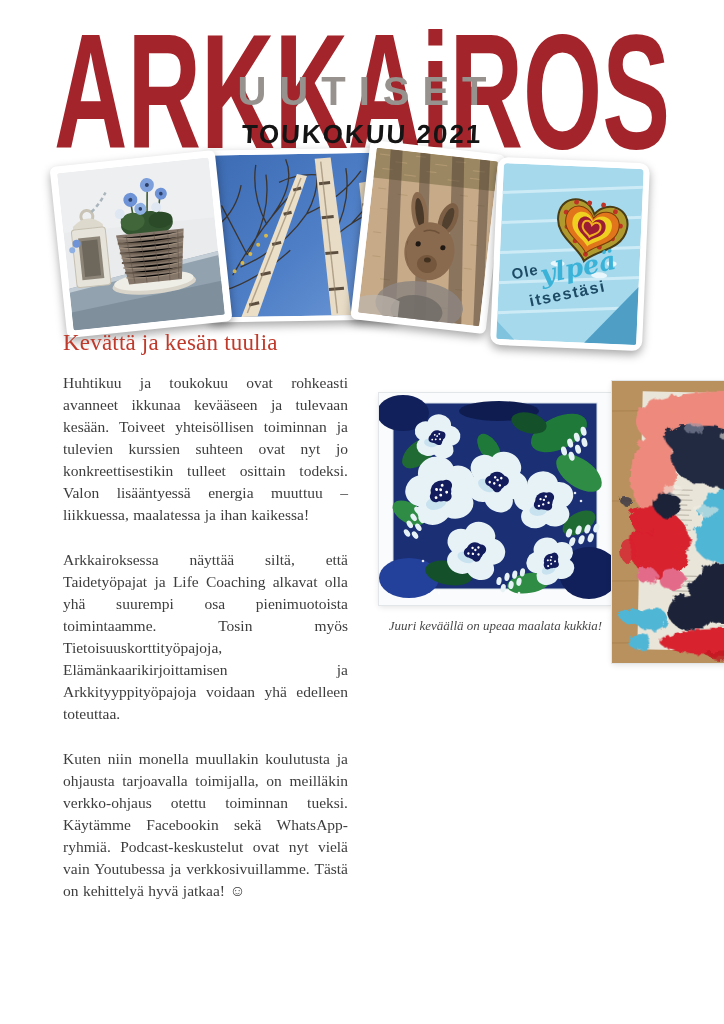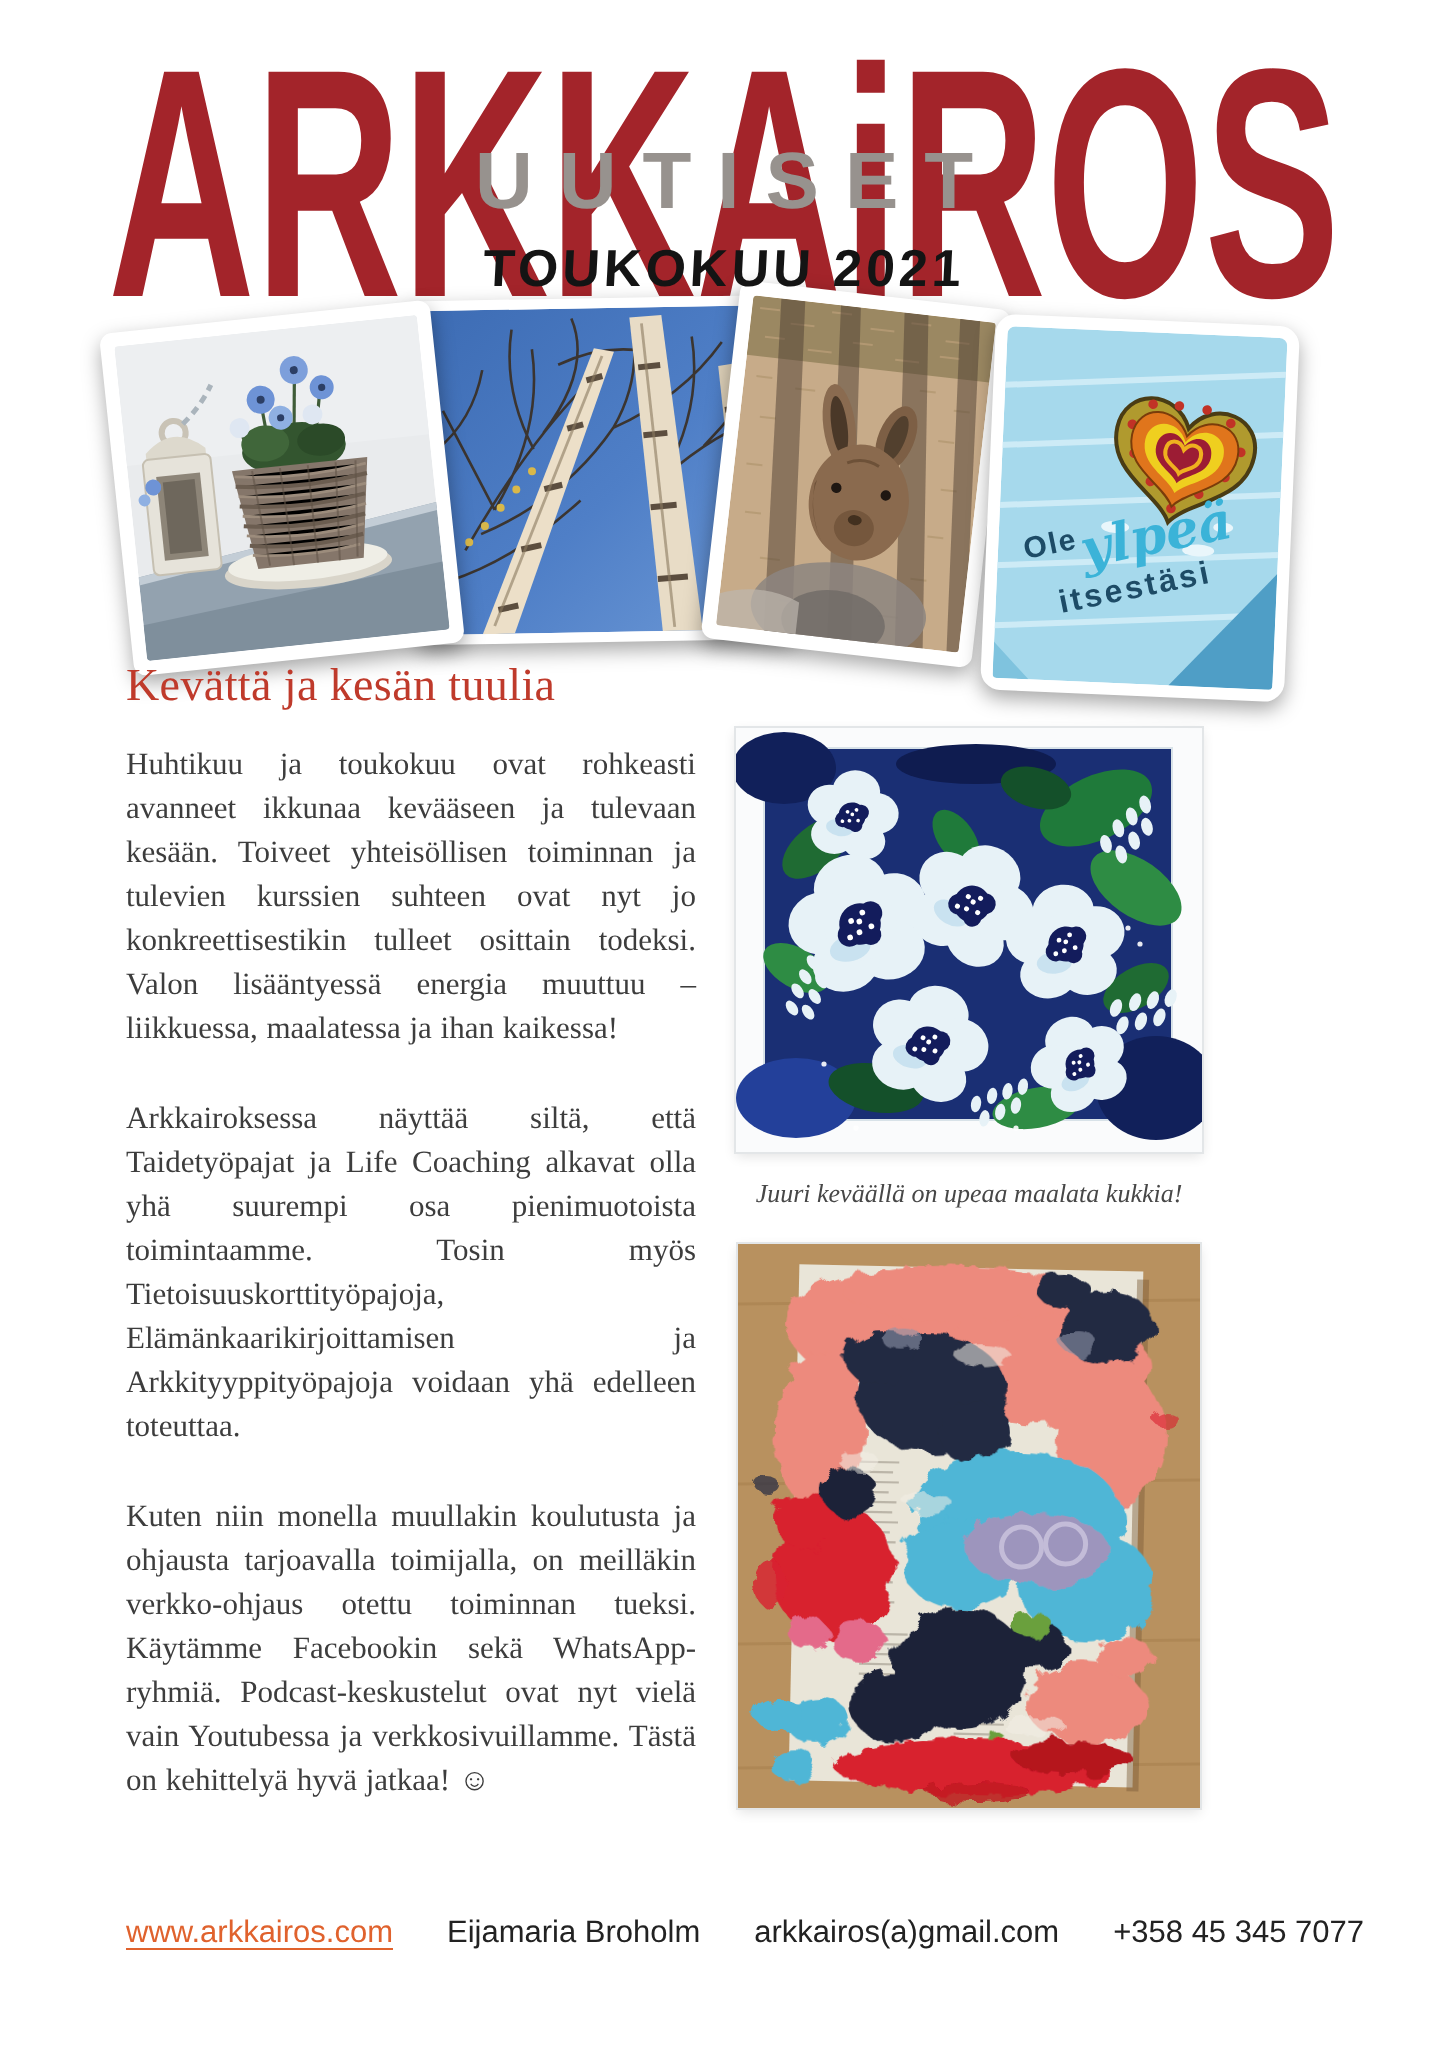--- a/index.html
+++ b/index.html
@@ -28,22 +28,22 @@
   .photo1{left:58px;top:158px;padding:7px;transform:rotate(-6deg);z-index:2;}
   .photo2{left:207px;top:149px;padding:5px;transform:rotate(-1deg);z-index:1;}
   .photo3{left:360px;top:147px;padding:7px;transform:rotate(6.5deg);z-index:3;}
   .photo4{left:494px;top:160px;padding:6px;transform:rotate(2.5deg);z-index:4;border-radius:10px;}
   
   .article-heading{position:absolute;left:63px;top:330px;font-size:23px;font-weight:normal;
     color:var(--heading-red);letter-spacing:.2px;z-index:5;}
   .left-col{position:absolute;left:63px;top:372px;width:285px;}
   .left-col p{font-size:15.5px;line-height:1.42;text-align:justify;color:var(--body-text);
     margin:0 0 23px;word-spacing:.5px;}
-  .right-col{position:absolute;left:368px;top:364px;width:233px;display:flex;
-    flex-direction:column;align-items:center;}
+  .right-col{position:absolute;left:379px;top:364px;width:233px;display:flex;
+    flex-direction:row;align-items:center;}
   .figure-frame{box-shadow:0 0 0 1px #e3e6e8,0 2px 6px rgba(0,0,0,.12);}
   .figure-frame svg{display:block;}
   .caption{font-style:italic;font-size:13px;color:var(--caption-gray);text-align:center;
     margin-top:13px;}
   .fig2{margin-top:17px;}
   
   .footer{position:absolute;left:63px;top:958px;width:600px;display:flex;gap:27px;
     font-family:"Liberation Sans",sans-serif;font-size:15.5px;color:var(--footer-text);
     align-items:baseline;white-space:nowrap;}
   .footer a{color:var(--link-orange);text-decoration:underline;text-underline-offset:3px;cursor:pointer;}
@@ -458,20 +458,14 @@
             <ellipse cx="16" cy="170" rx="8" ry="12" fill="#d8202e" opacity=".8"></ellipse>
             <ellipse cx="120" cy="274" rx="26" ry="5" fill="#c01522" opacity=".8"></ellipse>
             <ellipse cx="14" cy="120" rx="6" ry="4" fill="#232a42" opacity=".7"></ellipse>
             <ellipse cx="214" cy="88" rx="6" ry="4" fill="#d8202e" opacity=".6"></ellipse>
           </g>
         </svg>
       </div>
     </figure>
   </div>
 
-  <div class="footer">
-    <a>www.arkkairos.com</a>
-    <span>Eijamaria Broholm</span>
-    <span>arkkairos(a)gmail.com</span>
-    <span>+358 45 345 7077</span>
-  </div>
 
 </div>
 
 </body></html>

